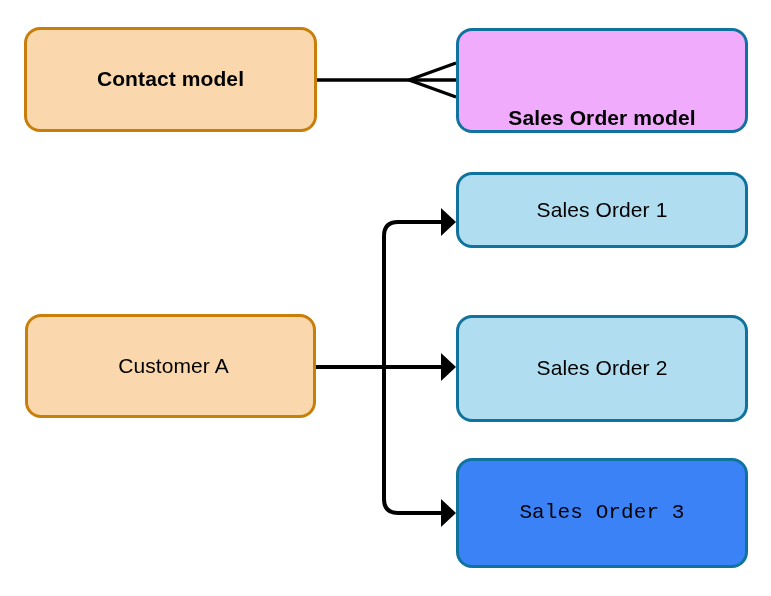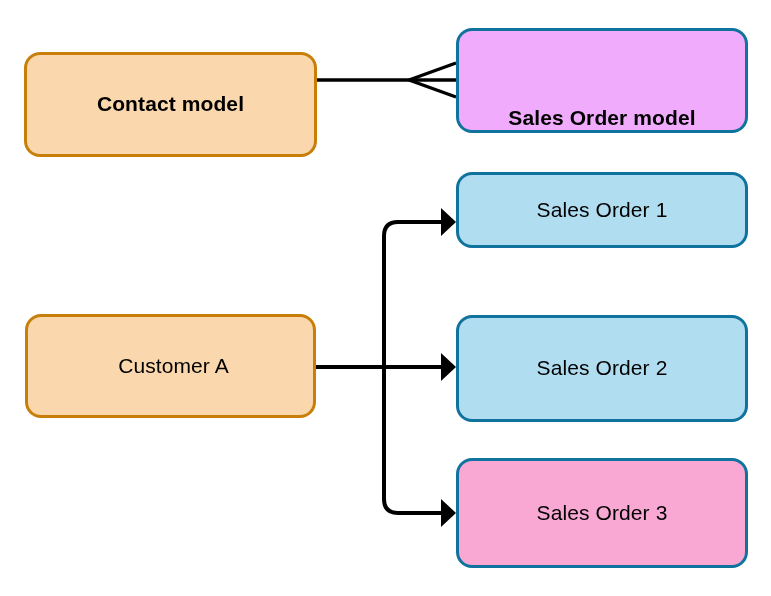--- a/index.html
+++ b/index.html
@@ -85,37 +85,37 @@
       <polygon points="441,353 456,367 441,381" fill="#000000"></polygon>
     </g>
 
     <g>
       <path d="M 384 367 L 384 499 Q 384 513 398 513 L 441 513" fill="none" stroke="#000000" stroke-width="4" stroke-linecap="butt" stroke-linejoin="round"></path>
       <polygon points="441,499 456,513 441,527" fill="#000000"></polygon>
     </g>
 
   </svg>
 
-  <div class="node entity" style="left:24px; top:27px; width:293px; height:105px; background:#FAD7AC; border-color:#C87F0A;margin-top:25px;">
+  <div class="node entity" style="left:24px; top:27px; width:293px; height:105px; background:#FAD7AC; border-color:#C87F0A;">
     <span class="node-label">Contact model</span>
   </div>
 
   <div class="node entity" style="left:456px; top:28px; width:292px; height:105px; background:#f0abfc; border-color:#10739E;align-items:flex-end;">
     <span class="node-label">Sales Order model</span>
   </div>
 
   <div class="node instance" style="left:25px; top:314px; width:291px; height:104px; background:#FAD7AC; border-color:#C87F0A;padding-left:6px;">
     <span class="node-label">Customer A</span>
   </div>
 
   <div class="node instance" style="left:456px; top:172px; width:292px; height:76px; background:#B1DDF0; border-color:#10739E;">
     <span class="node-label">Sales Order 1</span>
   </div>
 
   <div class="node instance" style="left:456px; top:315px; width:292px; height:107px; background:#B1DDF0; border-color:#10739E;">
     <span class="node-label">Sales Order 2</span>
   </div>
 
-  <div class="node instance" style="left:456px; top:458px; width:292px; height:110px; background:#f9a8d4; border-color:#10739E;">
+  <div class="node instance" style="left:456px; top:458px; width:292px; height:110px; background:#3b82f6; border-color:#10739E;font-family:Liberation Mono, monospace;">
     <span class="node-label">Sales Order 3</span>
   </div>
 
 </div>
 
 </body></html>

